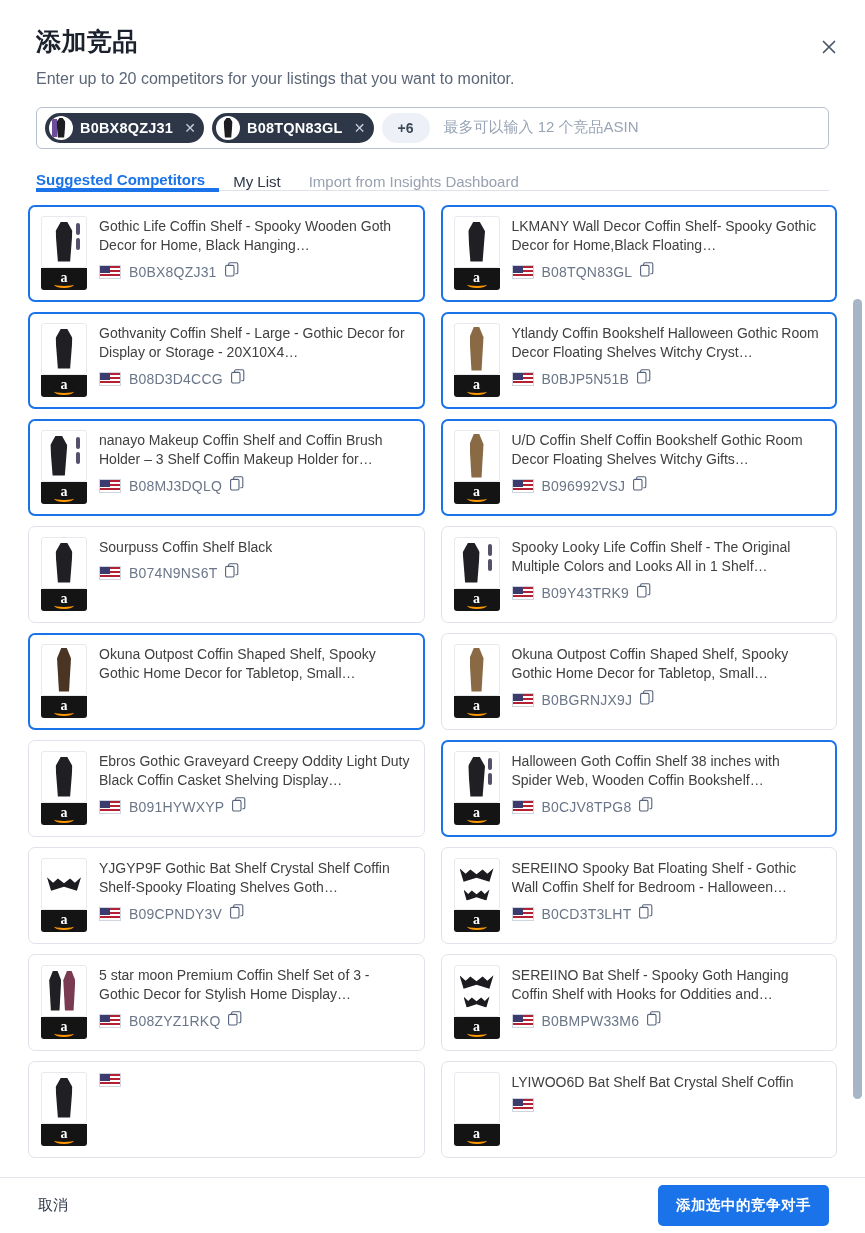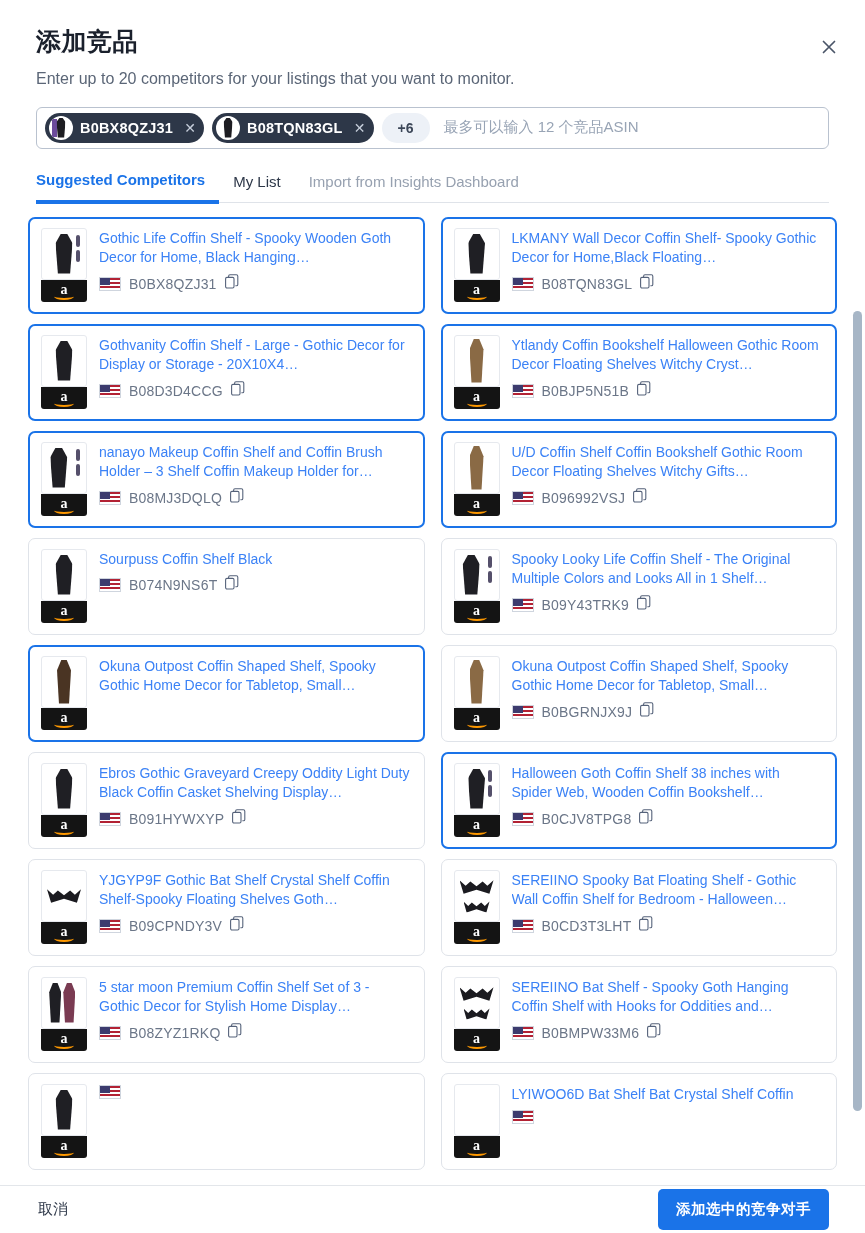--- a/index.html
+++ b/index.html
@@ -121,21 +121,21 @@
 
   .tabs {
     margin: 22px 36px 0 36px;
     display: flex; align-items: flex-end;
     gap: 0;
     border-bottom: 1px solid #dfe3e9;
     position: relative;
   }
   .tab {
     font-size: 15px;
-    padding: 0 14px 12px 14px;
+    padding: 0 14px 0 14px;
     cursor: pointer;
     color: #2d3748;
     white-space: nowrap;
     background: transparent; border: none;
     font-family: "Liberation Sans", sans-serif;
   }
   .tab:first-child { padding-left: 0; }
   .tab.active {
     color: #1a73e8; font-weight: 700;
     border-bottom: 4px solid #1a73e8;
@@ -221,21 +221,21 @@
     width: 11px; height: 40px;
   }
   .side-bits span {
     display: block; width: 4px; margin: 0 auto 3px auto;
     background: #55506b; height: 12px; border-radius: 2px;
   }
 
   .card-body { flex: 1 1 auto; min-width: 0; padding-top: 1px; }
   .card-title {
     font-size: 14px;
-    color: #3b82f6;
+    color: #404040;
     line-height: 1.42;
     max-height: 40px;
     overflow: hidden;
     margin: 0 0 6px 0;
   }
   .card-meta { display: flex; align-items: center; gap: 8px; }
   .flag {
     width: 22px; height: 14px;
     position: relative; overflow: hidden; flex: 0 0 22px;
     border: 1px solid #cfd5de;
@@ -260,21 +260,21 @@
   }
   .scrollbar-thumb {
     position: absolute; top: 0; left: 0;
     width: 9px; height: 800px;
     background: #a7b6c6;
     border-radius: 5px;
   }
 
   .modal-footer {
     flex: 0 0 auto;
-    height: 48px;
+    height: 56px;
     border-top: 1px solid #e3e6ea;
     display: flex; align-items: center; justify-content: space-between;
     padding: 0 36px;
     background: #fff;
   }
   .cancel-btn {
     background: transparent; border: none;
     font-size: 15px; color: #2d3748; cursor: pointer;
     padding: 6px 2px;
     font-family: "Liberation Sans", sans-serif;

